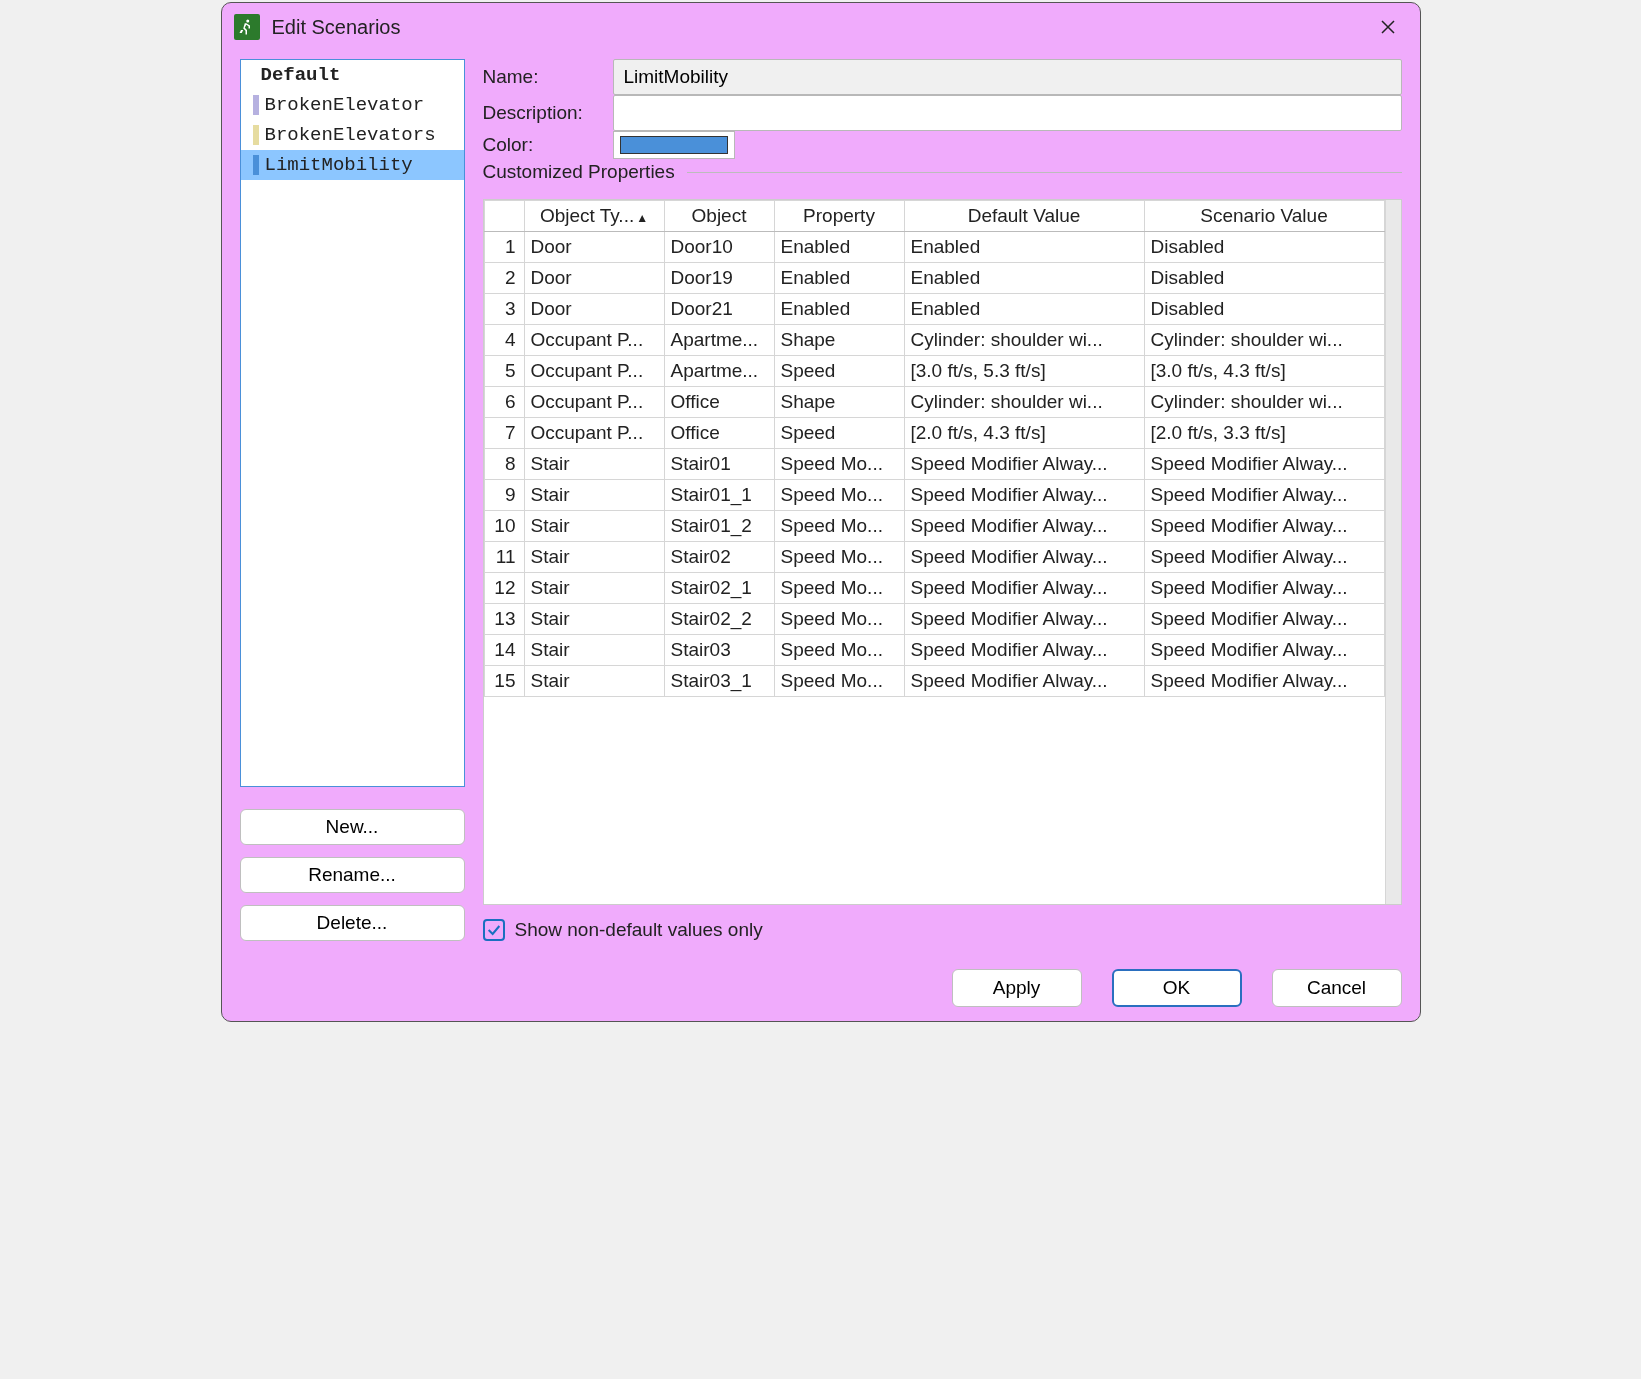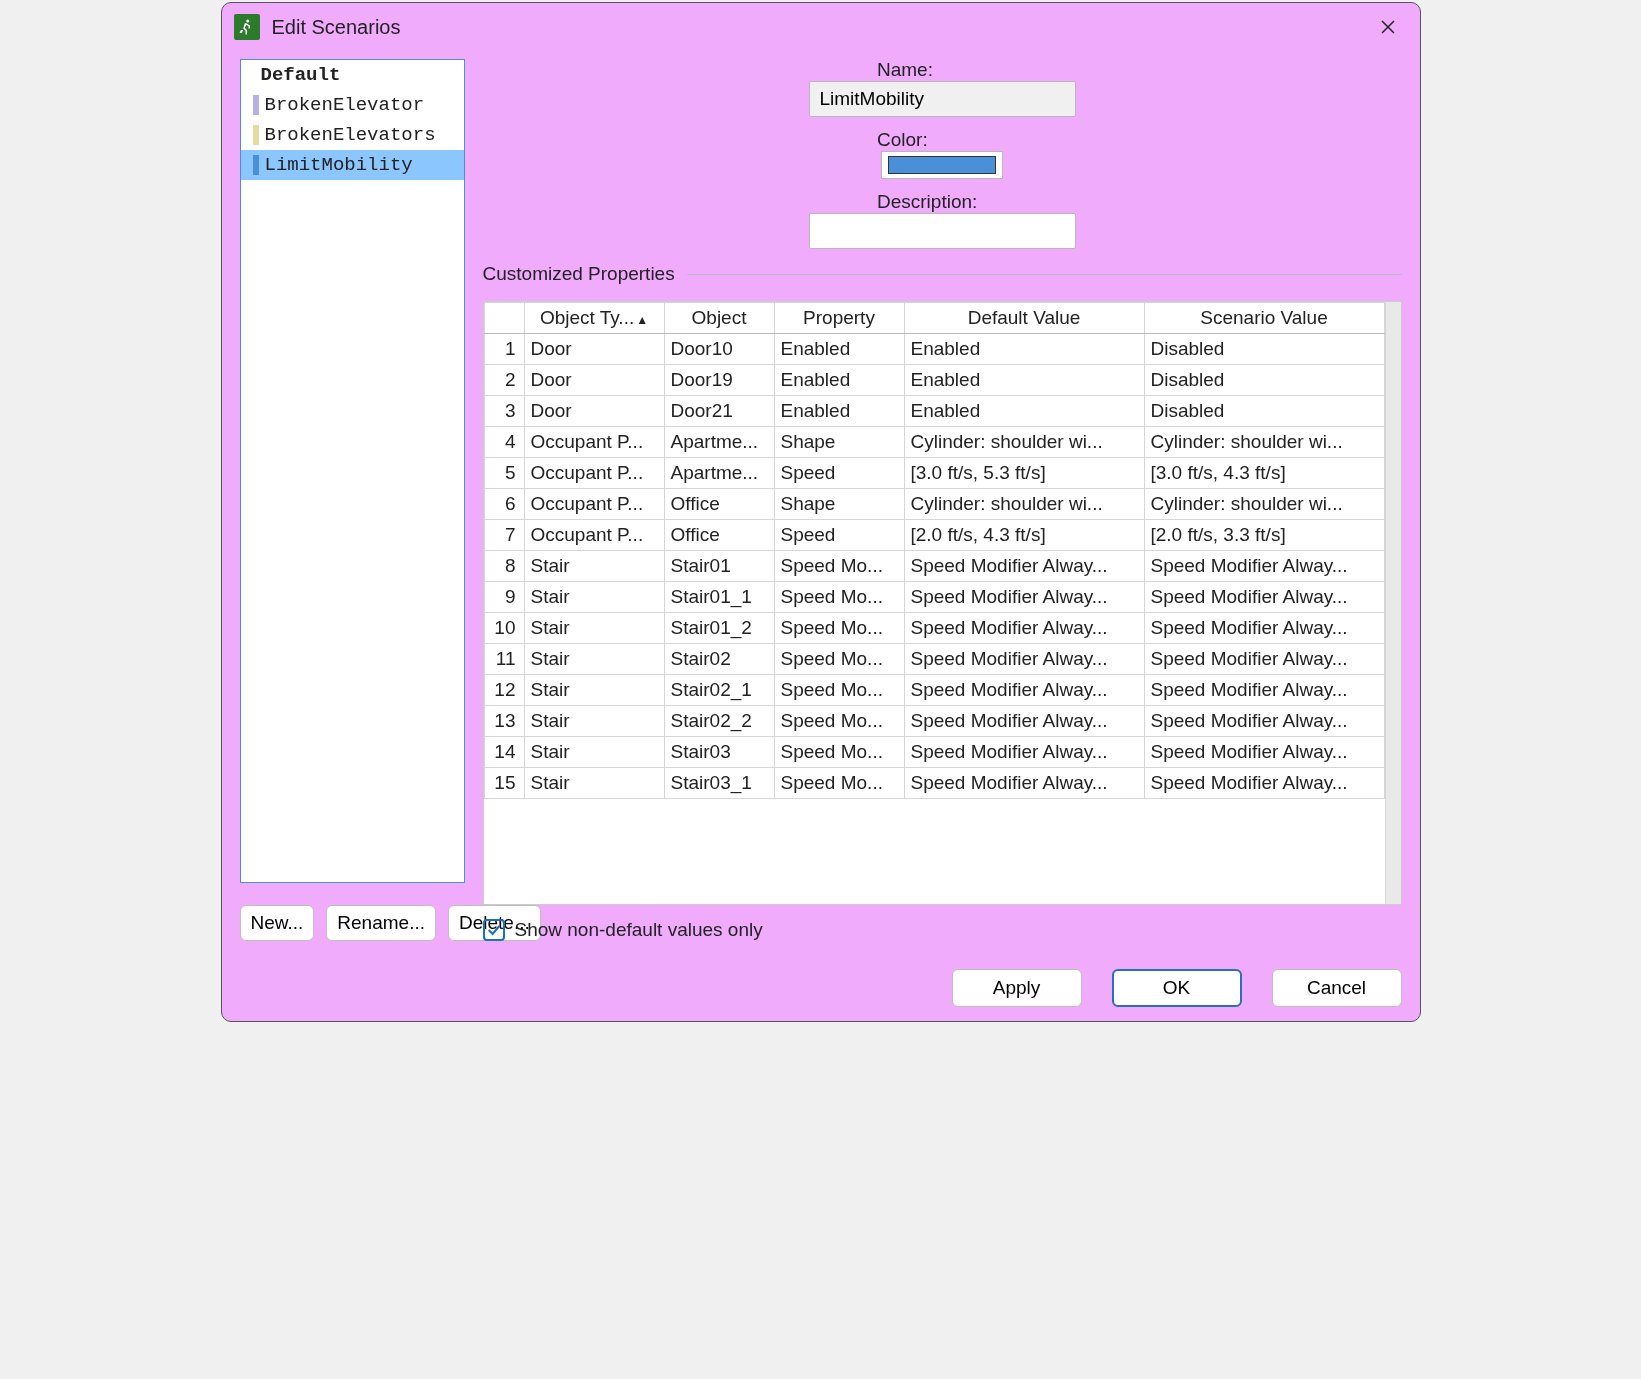--- a/index.html
+++ b/index.html
@@ -90,20 +90,21 @@
     .scenario-item.selected { background: #8cc6ff; }
     .color-strip {
       width: 6px;
       height: 20px;
       display: inline-block;
       flex-shrink: 0;
     }
     .sidebar-buttons {
       margin-top: 22px;
       display: flex;
+      flex-direction: column;
       gap: 12px;
     }
     .btn {
       background: #ffffff;
       border: 1px solid #bfbfbf;
       border-radius: 6px;
       padding: 6px 10px;
       font-size: 19px;
       cursor: pointer;
       text-align: center;
@@ -112,22 +113,20 @@
     
     .right-pane {
       flex: 1;
       display: flex;
       flex-direction: column;
       min-width: 0;
     }
     .form-row {
       display: flex;
       align-items: center;
-      margin-bottom: 12px;
-      flex-direction: column;
     }
     .form-label { width: 130px; }
     .text-input {
       flex: 1;
       border: 1px solid #b8b8b8;
       background: #fff;
       padding: 6px 10px;
       font-size: 19px;
       border-radius: 2px;
     }
@@ -278,28 +277,28 @@
           <button class="btn">Delete...</button>
         </div>
       </div>
 
       <div class="right-pane">
         <div class="form-row">
           <div class="form-label">Name:</div>
           <input class="text-input readonly-like" value="LimitMobility" style="">
         </div>
         <div class="form-row">
+          <div class="form-label">Description:</div>
+          <input class="text-input" value="" style="">
+        </div>
+        <div class="form-row">
           <div class="form-label">Color:</div>
           <div class="color-swatch-wrap">
             <div class="color-swatch" id="color-swatch" style="background: rgb(74, 144, 217);"></div>
           </div>
-        </div>
-        <div class="form-row">
-          <div class="form-label">Description:</div>
-          <input class="text-input" value="" style="">
         </div>
 
         <div class="section-header">
           <span>Customized Properties</span>
           <hr>
         </div>
 
         <div class="table-wrap">
           <div class="table-scroll">
             <table>

